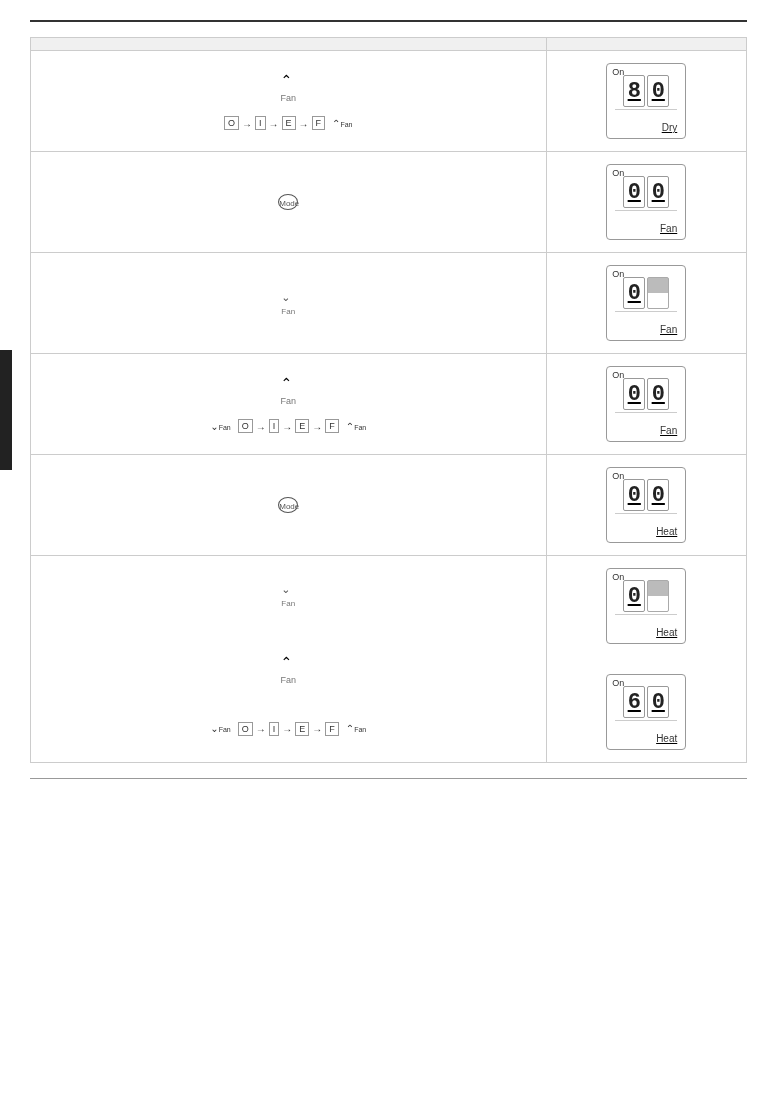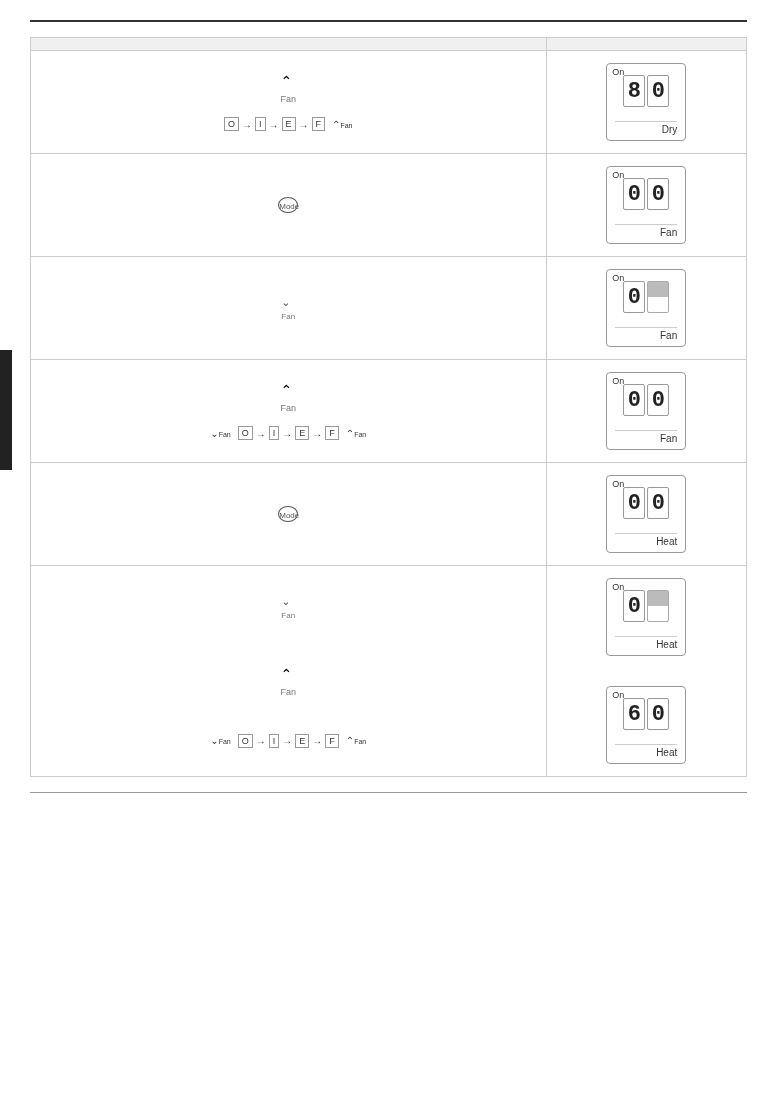--- a/index.html
+++ b/index.html
@@ -43,20 +43,21 @@
     }
     .display-box {
       display: inline-block;
       border: 1.5px solid #999;
       border-radius: 4px;
       padding: 5px 8px;
       background: #fff;
       min-width: 80px;
       position: relative;
       margin: 4px auto;
+      text-decoration: underline;
     }
     .display-box .on-label {
       font-size: 9px;
       color: #333;
       position: absolute;
       top: 3px;
       left: 5px;
     }
     .display-box .digits {
       display: flex;
@@ -76,23 +77,23 @@
       align-items: center;
       justify-content: center;
       font-size: 22px;
       font-weight: bold;
       color: #222;
       font-family: 'Courier New', monospace;
     }
     .mode-label {
       font-size: 10px;
       color: #333;
-      margin-top: 14px;
+      margin-top: 2px;
       border-top: 1px solid #ccc;
-      padding-top: 2px;
+      padding-top: 12px;
       text-align: right;
     }
     .cell-content {
       display: flex;
       flex-direction: column;
       align-items: center;
       gap: 4px;
     }
     .icon-row {
       display: flex;

